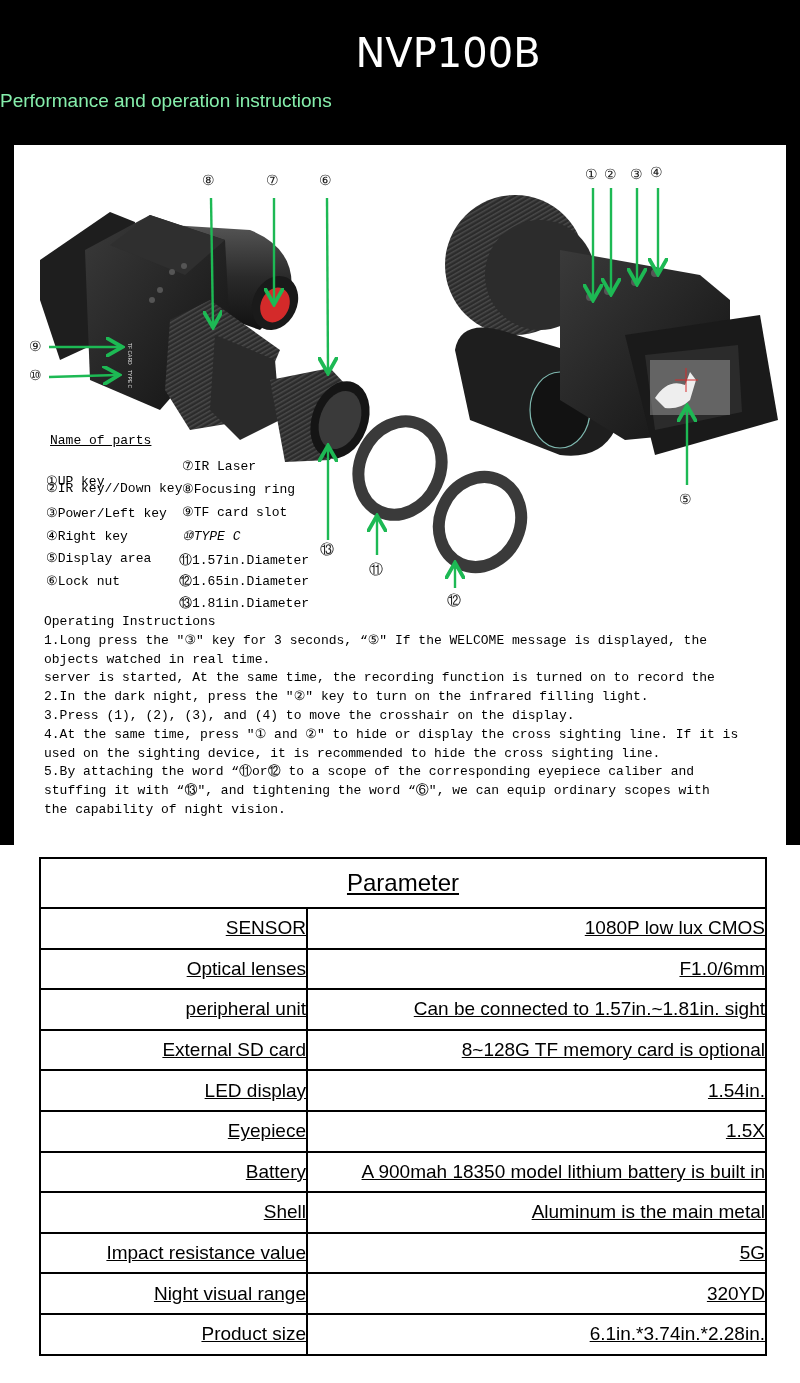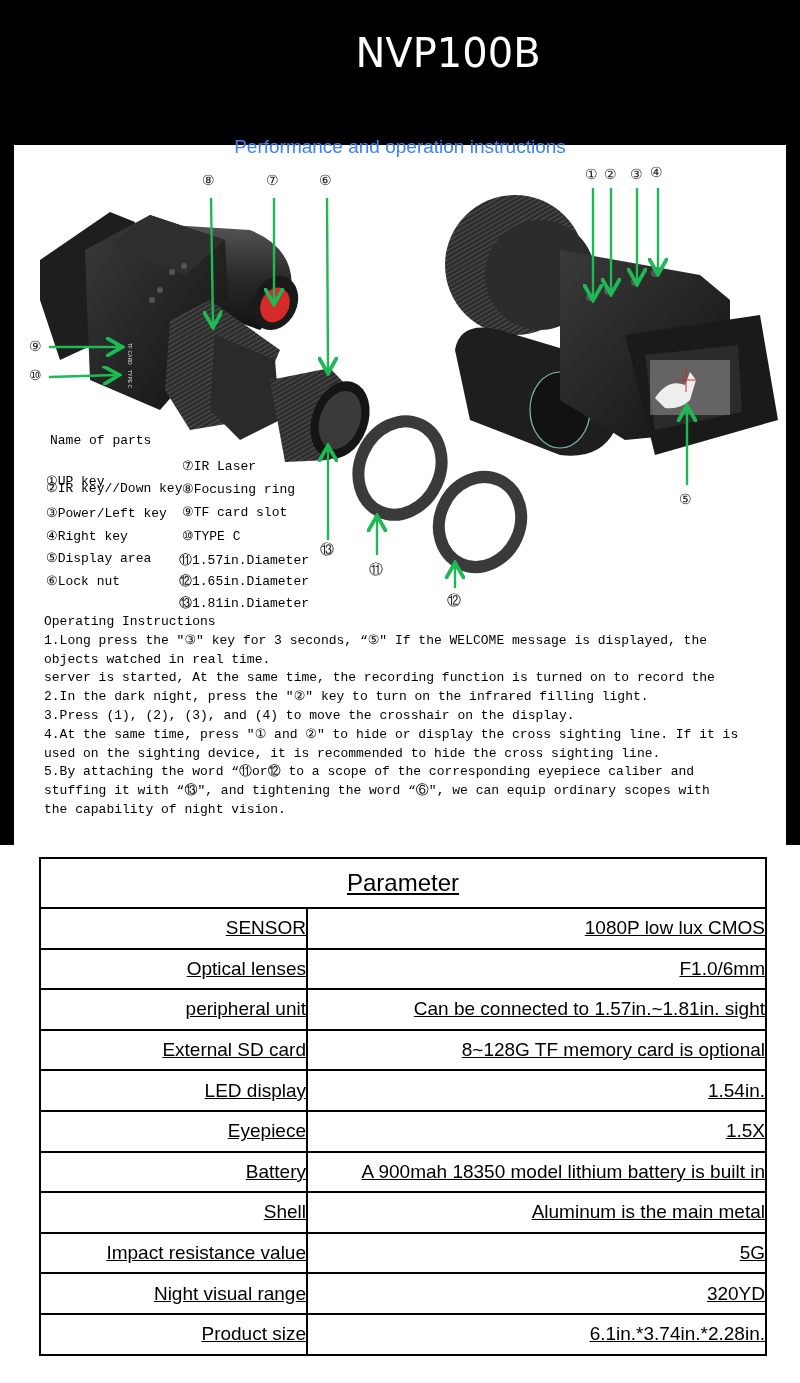--- a/index.html
+++ b/index.html
@@ -1,23 +1,23 @@
 <!DOCTYPE html>
 <html><head>
 <meta charset="utf-8">
 <style>
   html, body { margin: 0; padding: 0; }
   body { width: 800px; height: 1383px; background: #ffffff; position: relative; overflow: hidden; font-family: "Liberation Sans", sans-serif; color: #000; }
   .header { position: absolute; left: 0; top: 0; width: 800px; height: 145px; background: #000; }
   .title { position: absolute; left: 0; width: 800px; top: 30px; text-align: center; color: #fff; font-family: "DejaVu Sans", sans-serif; font-size: 40px; letter-spacing: 0px; margin-left: 48px; }
-  .subtitle { position: absolute; left: 0; width: 800px; top: 90px; text-align: center; color: #3b82f6; font-family: "Liberation Sans", sans-serif; font-size: 19px; margin-top: 46px; }
+  .subtitle { position: absolute; left: 0; width: 800px; top: 90px; text-align: left; color: #86efac; font-family: "Liberation Sans", sans-serif; font-size: 19px; }
   .side-bar-l { position: absolute; left: 0; top: 145px; width: 14px; height: 700px; background: #000; }
   .side-bar-r { position: absolute; right: 0; top: 145px; width: 14px; height: 700px; background: #000; }
   .callout { position: absolute; font-family: "DejaVu Serif", serif; font-size: 14px; color: #222; }
-  .parts-title { position: absolute; left: 50px; top: 433px; font-family: "Liberation Mono", monospace; font-size: 13px; }
+  .parts-title { position: absolute; left: 50px; top: 433px; font-family: "Liberation Mono", monospace; font-size: 13px; text-decoration: underline; }
   .part { position: absolute; font-family: "Liberation Mono", monospace; font-size: 13px; white-space: nowrap; }
   .ops { position: absolute; left: 44px; top: 613px; width: 720px; font-family: "Liberation Mono", monospace; font-size: 13px; line-height: 18.8px; }
   .ops div { white-space: nowrap; }
   table.params { position: absolute; left: 39px; top: 857px; width: 728px; border-collapse: collapse; font-family: "Liberation Sans", sans-serif; text-decoration: underline; }
   table.params td, table.params th { border: 2px solid #000; padding: 0 0 0 20px; height: 38.6px; font-size: 19px; font-weight: normal; text-align: right; }
   table.params th { text-align: center; font-size: 24px; padding: 0; height: 48px; }
   table.params td.k { width: 245px; }
   svg { position: absolute; left: 0; top: 0; }
 </style>
 </head>
@@ -134,21 +134,21 @@
 <div class="parts-title">Name of parts</div>
 <div class="part" style="left:46px;top:457px;margin-top:16px;">①UP key</div>
 <div class="part" style="left:46px;top:480px;">②IR key//Down key</div>
 <div class="part" style="left:46px;top:505px;">③Power/Left key</div>
 <div class="part" style="left:46px;top:528px;">④Right key</div>
 <div class="part" style="left:46px;top:550px;">⑤Display area</div>
 <div class="part" style="left:46px;top:573px;">⑥Lock nut</div>
 <div class="part" style="left:182px;top:458px;">⑦IR Laser</div>
 <div class="part" style="left:182px;top:481px;">⑧Focusing ring</div>
 <div class="part" style="left:182px;top:504px;">⑨TF card slot</div>
-<div class="part" style="left:182px;top:528px;">⑩TYPE C</div>
+<div class="part" style="left:182px;top:528px;font-style:italic;">⑩TYPE C</div>
 <div class="part" style="left:179px;top:551px;">⑪1.57in.Diameter</div>
 <div class="part" style="left:179px;top:572px;">⑫1.65in.Diameter</div>
 <div class="part" style="left:179px;top:594px;">⑬1.81in.Diameter</div>
 
 <div class="ops">
   <div>Operating Instructions</div>
   <div>1.Long press the "③" key for 3 seconds, “⑤" If the WELCOME message is displayed, the</div>
   <div>objects watched in real time.</div>
   <div>server is started, At the same time, the recording function is turned on to record the</div>
   <div>2.In the dark night, press the "②" key to turn on the infrared filling light.</div>

